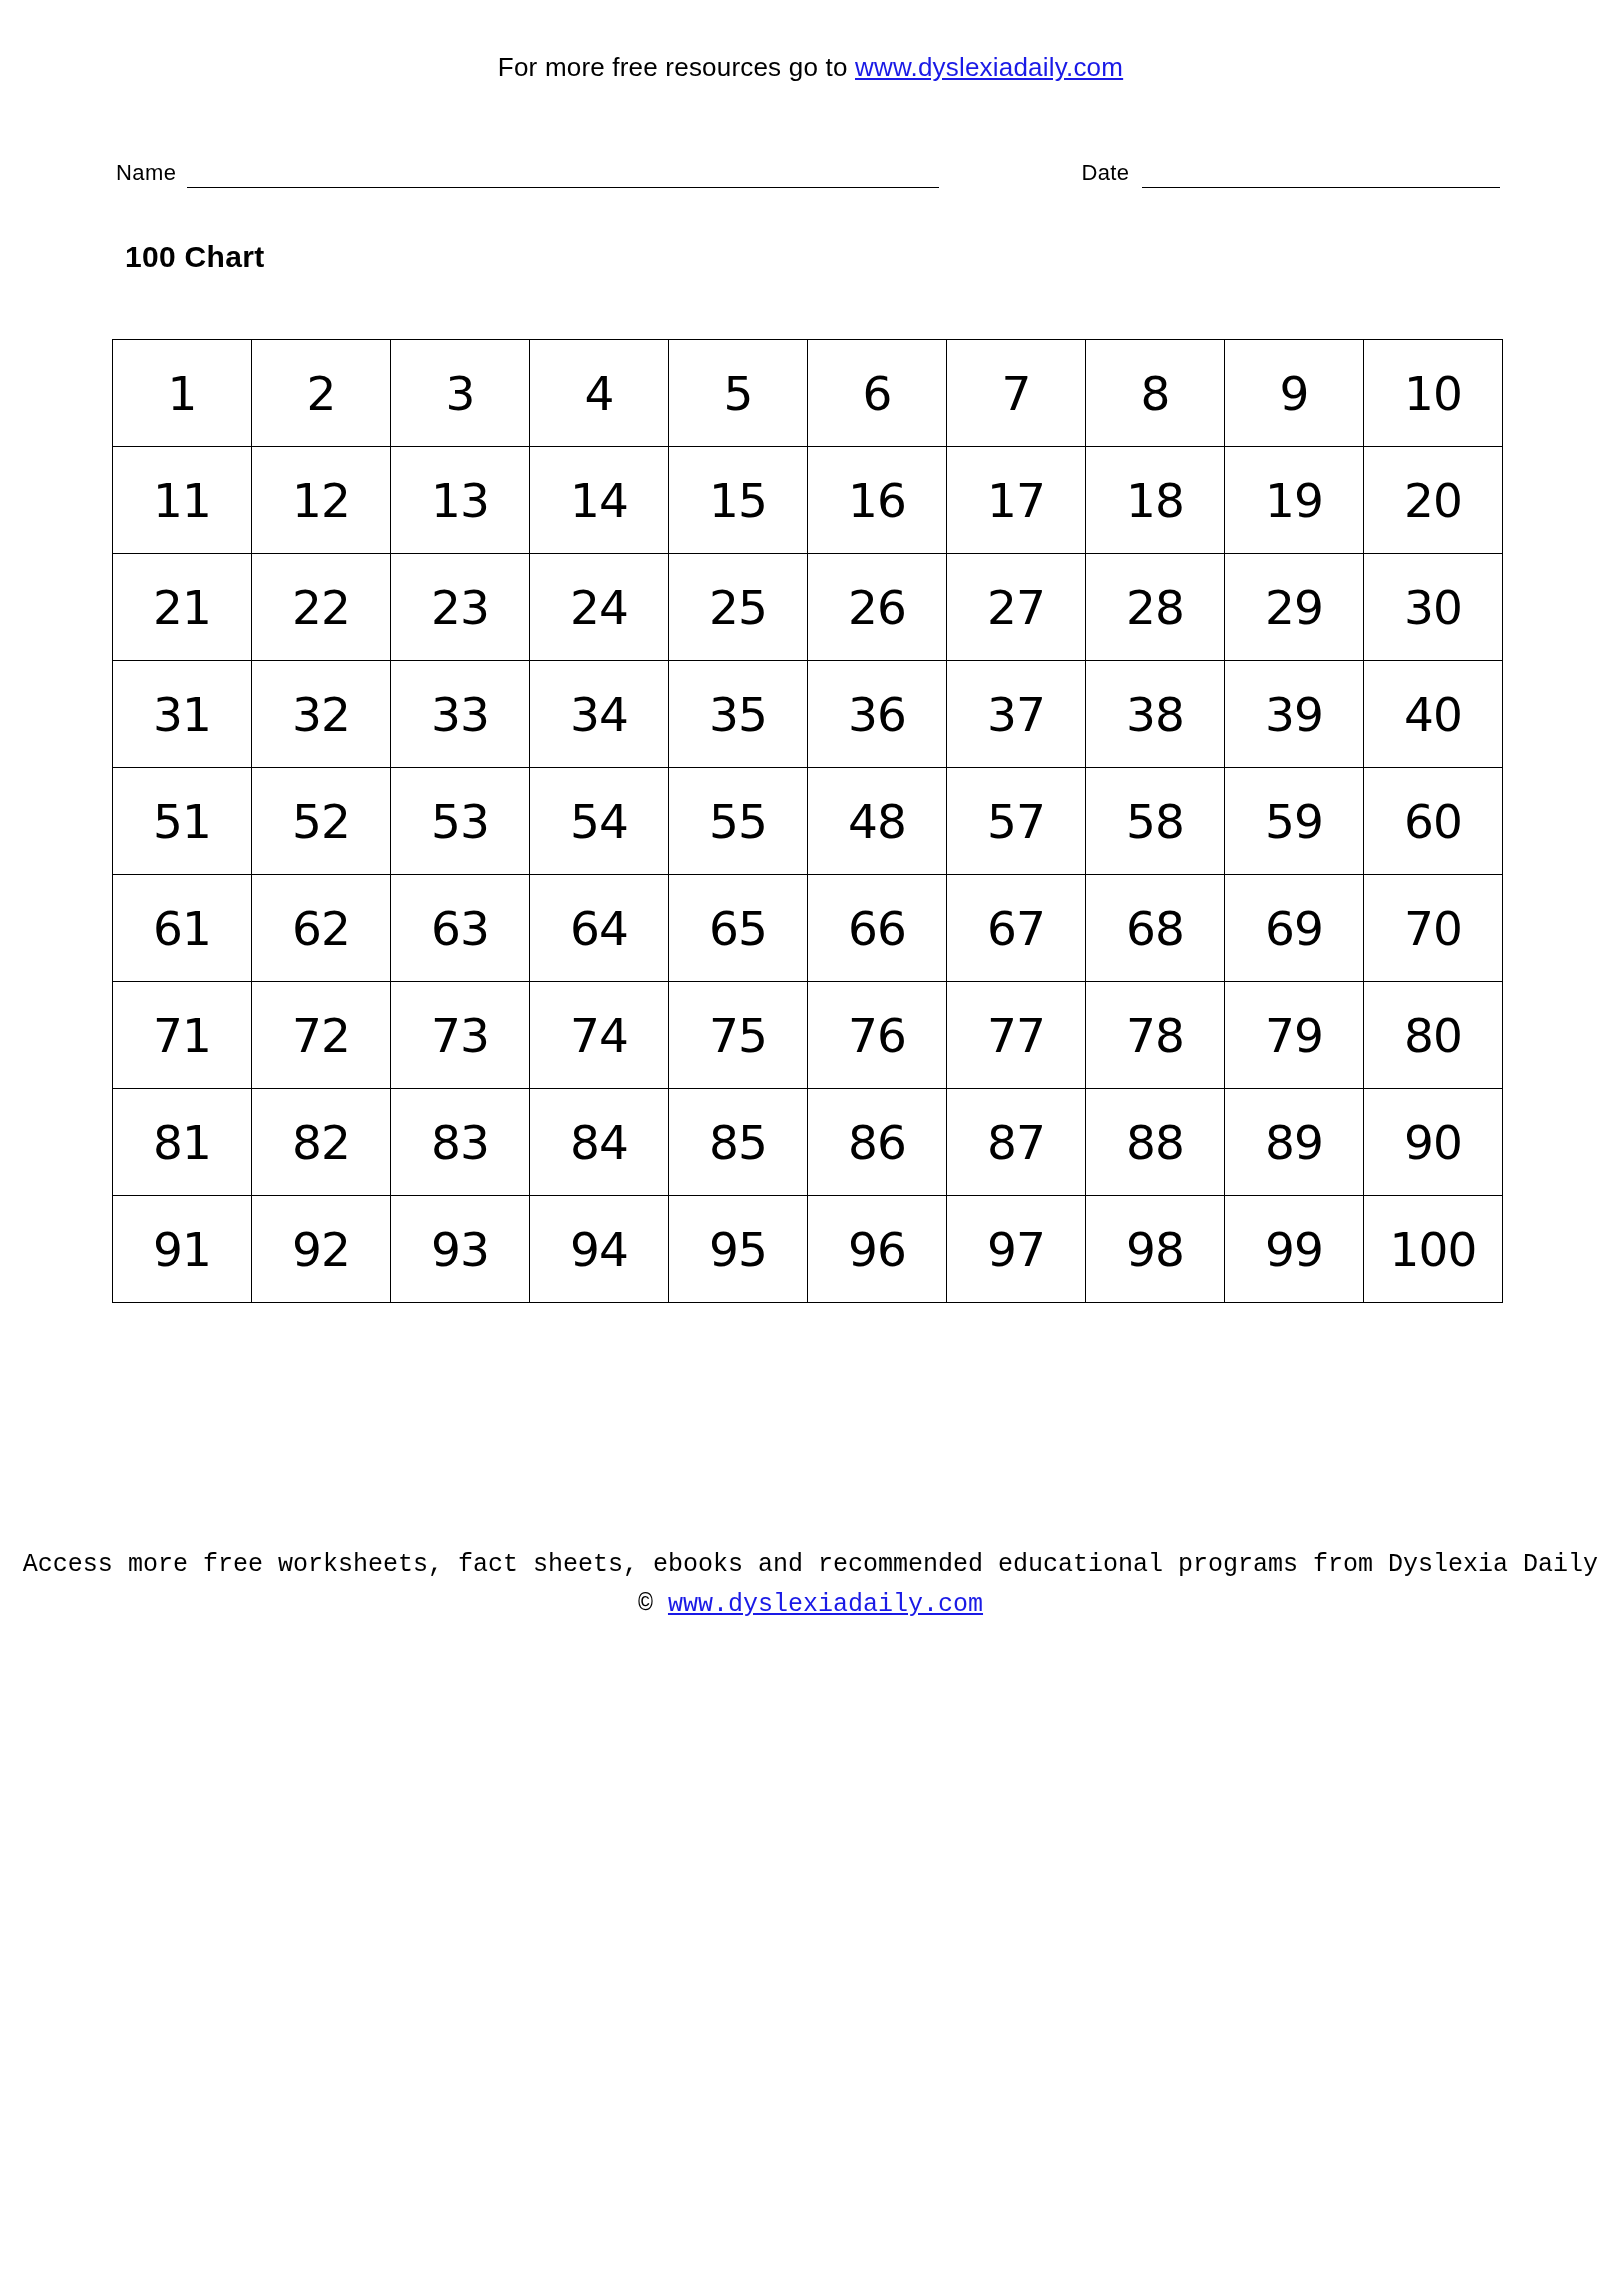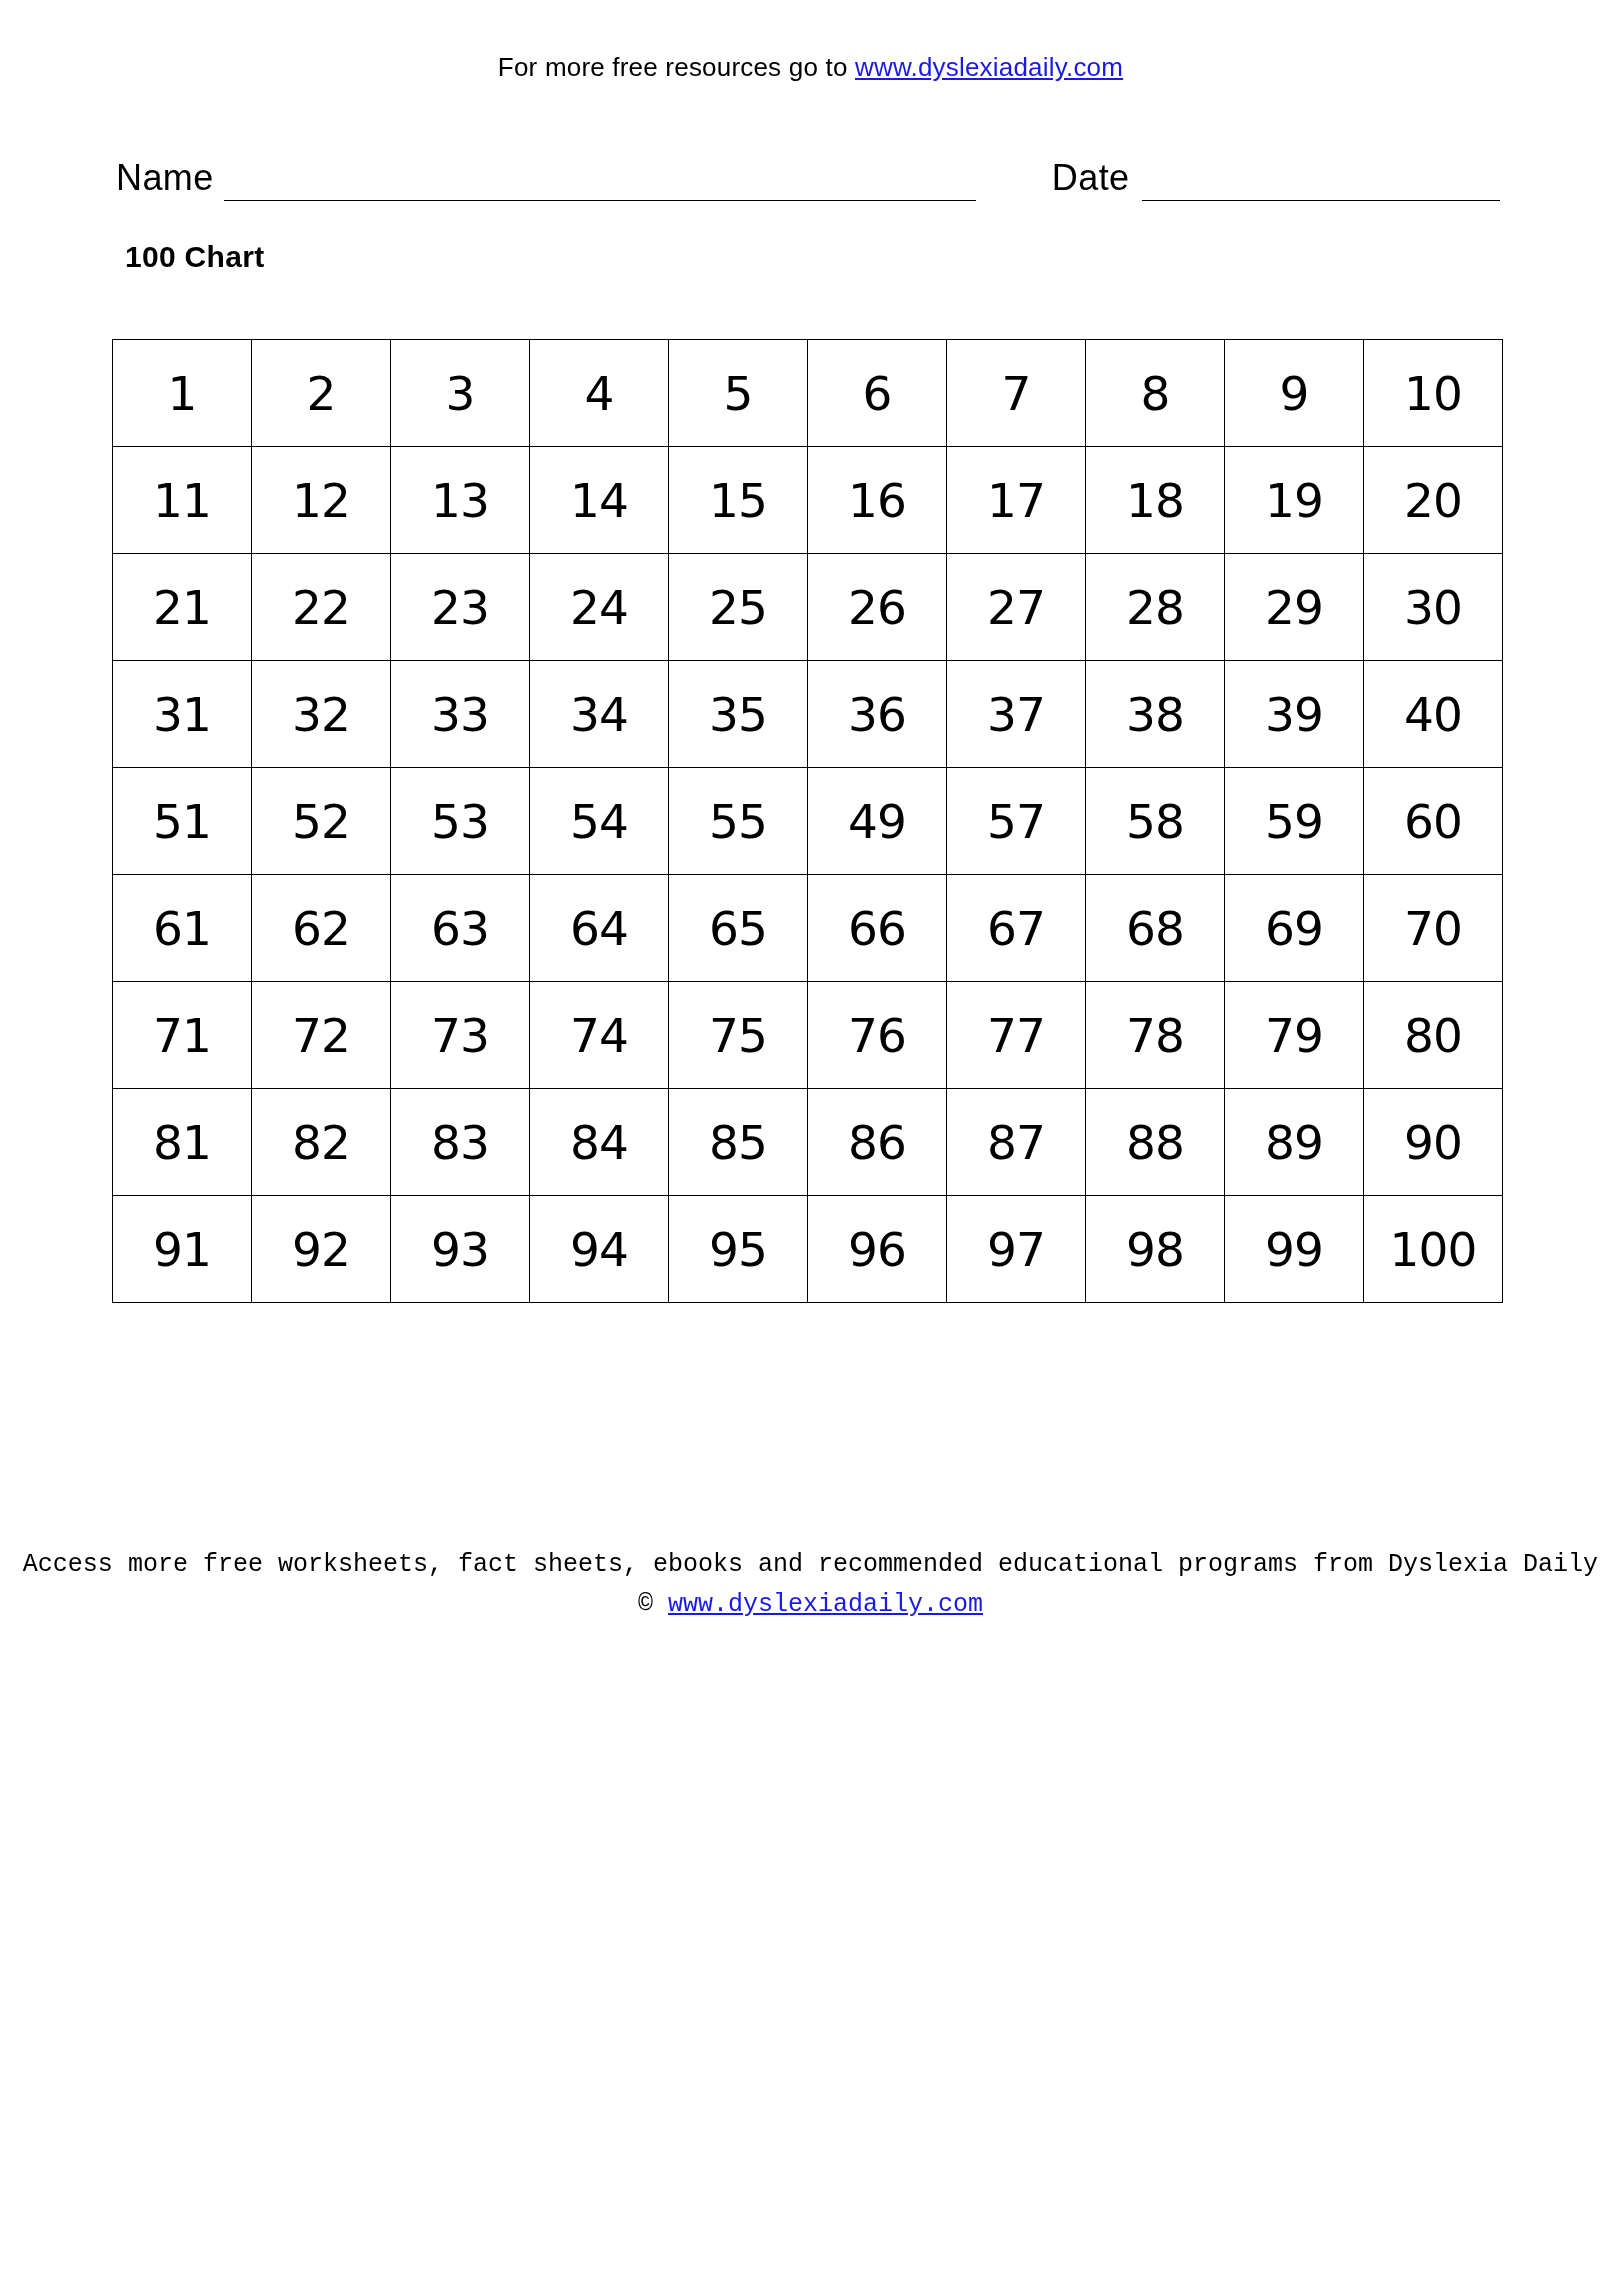--- a/index.html
+++ b/index.html
@@ -37,27 +37,27 @@
     color: #000000;
   }
   .top-banner .link {
     color: #1a1ae6;
     text-decoration: underline;
   }
 
   
   .name-date {
     position: absolute;
-    top: 156px;
+    top: 143px;
     left: 116px;
     width: 1384px;
     height: 45px;
     display: flex;
     align-items: flex-end;
-    font-size: 36px;
+    font-size: 22px;
   }
   .nd-label {
     white-space: nowrap;
     padding-bottom: 1.8px;
     letter-spacing: 0.4px;
   }
   .nd-rule {
     border-bottom: 1.8px solid #000;
     height: 30px;
   }
@@ -201,21 +201,21 @@
           <td>38</td>
           <td>39</td>
           <td>40</td>
         </tr>
         <tr>
           <td>51</td>
           <td>52</td>
           <td>53</td>
           <td>54</td>
           <td>55</td>
-          <td>49</td>
+          <td>48</td>
           <td>57</td>
           <td>58</td>
           <td>59</td>
           <td>60</td>
         </tr>
         <tr>
           <td>61</td>
           <td>62</td>
           <td>63</td>
           <td>64</td>

